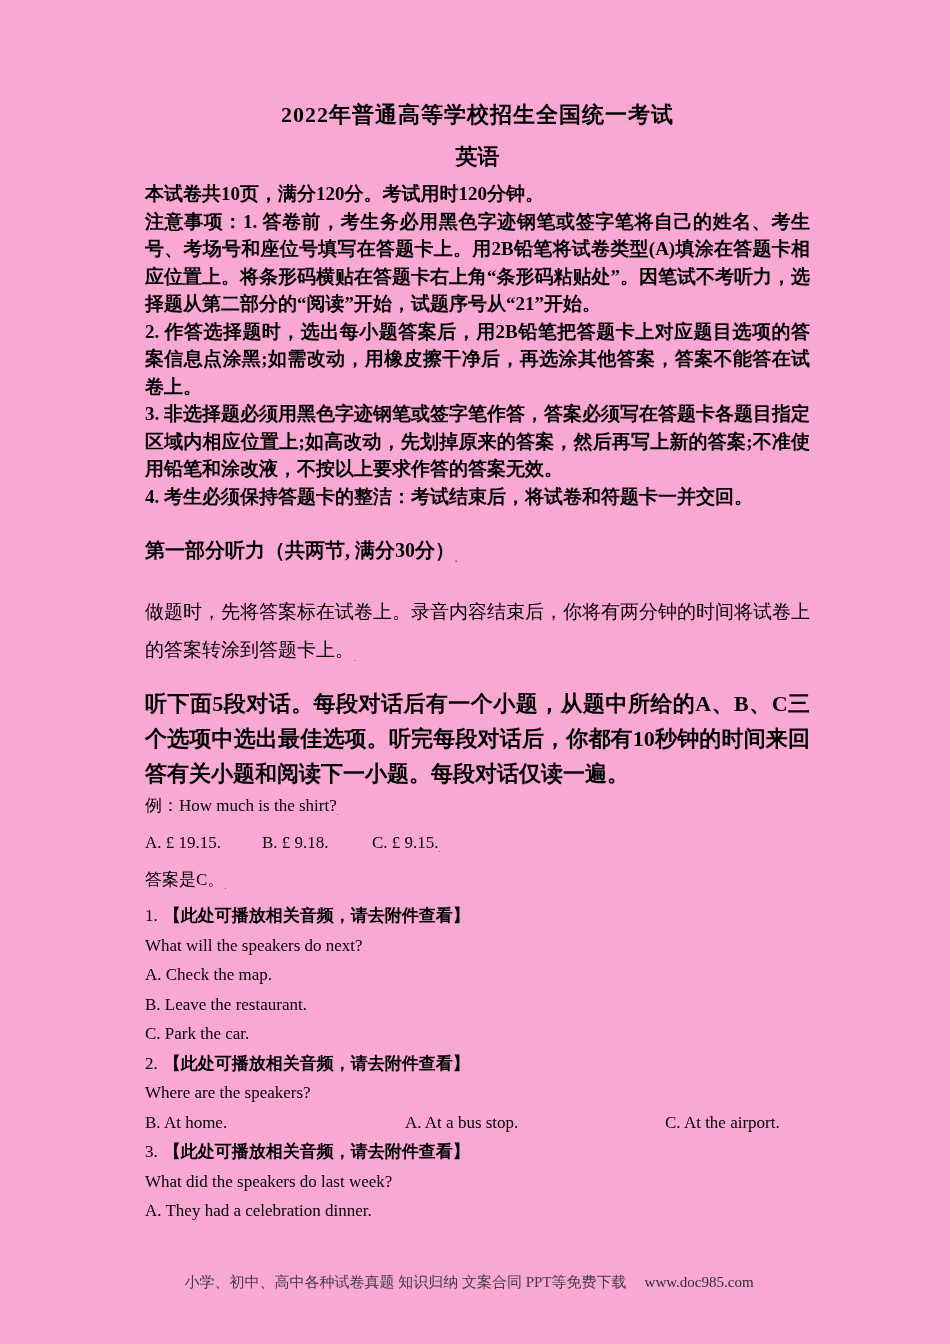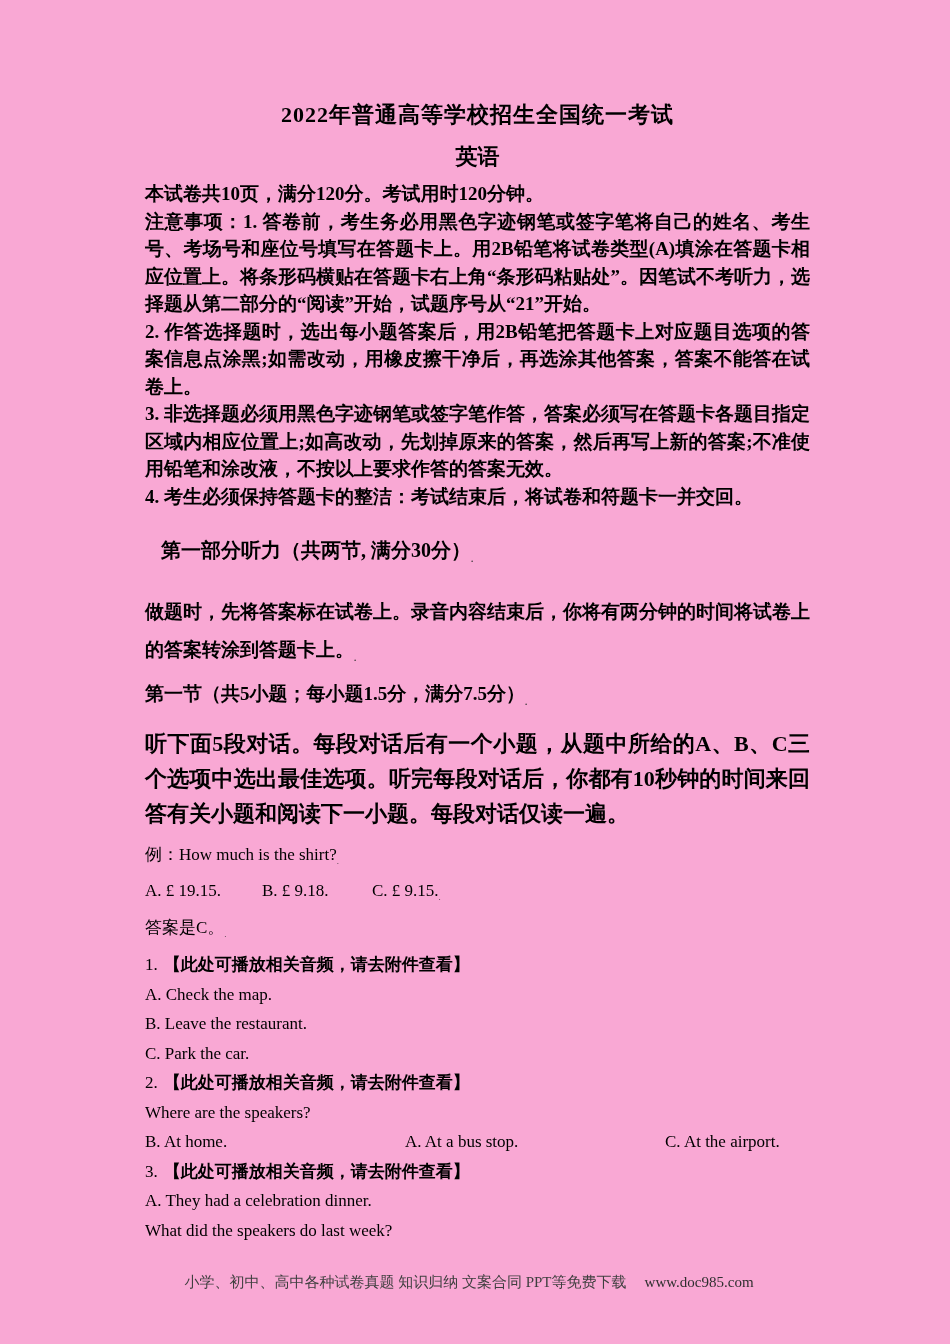--- a/index.html
+++ b/index.html
@@ -38,44 +38,42 @@
     line-height: 27.5px;
     font-weight: 700;
     text-align: justify;
     text-justify: inter-ideograph;
   }
   .part-heading {
     font-size: 20px;
     font-weight: 700;
     margin-top: 26px;
     line-height: 28px;
-    margin-left: 16px;
   }
   .intro {
     font-size: 19px;
-    font-weight: 700;
+    font-weight: 400;
     line-height: 38px;
     margin-top: 2px;
     text-align: justify;
   }
   .sec-heading {
     font-size: 19px;
     font-weight: 700;
     line-height: 30px;
     margin-top: 2px;
   }
   .directions {
     font-size: 22px;
     font-weight: 700;
     line-height: 35px;
     margin-top: 9px;
     text-align: justify;
   }
   .qblock {
-    margin-top: 9px;
   }
   .qblock p {
     font-size: 17px;
     line-height: 29.5px;
   }
   .qnum { margin-right: 6px; }
   .audio-note { font-weight: 700; text-align: right; }
   .opts-inline .opt-a { display: inline-block; width: 117px; }
   .opts-inline .opt-b { display: inline-block; width: 110px; }
   .opts-row {
@@ -110,48 +108,48 @@
   <p class="notice">本试卷共10页，满分120分。考试用时120分钟。</p>
   <p class="notice">注意事项：1. 答卷前，考生务必用黑色字迹钢笔或签字笔将自己的姓名、考生号、考场号和座位号填写在答题卡上。用2B铅笔将试卷类型(A)填涂在答题卡相应位置上。将条形码横贴在答题卡右上角“条形码粘贴处”。因笔试不考听力，选择题从第二部分的“阅读”开始，试题序号从“21”开始。</p>
   <p class="notice">2. 作答选择题时，选出每小题答案后，用2B铅笔把答题卡上对应题目选项的答案信息点涂黑;如需改动，用橡皮擦干净后，再选涂其他答案，答案不能答在试卷上。</p>
   <p class="notice">3. 非选择题必须用黑色字迹钢笔或签字笔作答，答案必须写在答题卡各题目指定区域内相应位置上;如高改动，先划掉原来的答案，然后再写上新的答案;不准使用铅笔和涂改液，不按以上要求作答的答案无效。</p>
   <p class="notice">4. 考生必须保持答题卡的整洁：考试结束后，将试卷和符题卡一并交回。</p>
 
   <h3 class="part-heading"><span>第一部分听力（共两节, 满分30分）</span><span class="cmark">.</span></h3>
 
   <p class="intro"><span>做题时，先将答案标在试卷上。录音内容结束后，你将有两分钟的时间将试卷上的答案转涂到答题卡上。</span><span class="cmark">.</span></p>
 
-  <p class="sec-heading"><span>第一节（共5小题；每小题1.5分，满分7.5分）</span><span class="cmark">.</span></p>
 
   <p class="directions">听下面5段对话。每段对话后有一个小题，从题中所给的A、B、C三个选项中选出最佳选项。听完每段对话后，你都有10秒钟的时间来回答有关小题和阅读下一小题。每段对话仅读一遍。</p>
 
   <div class="qblock">
 
     <p><span>例：How much is the shirt?</span><span class="cmark">.</span></p>
     <p class="opts-inline">
       <span class="opt-a">A.  £ 19.15.</span><span class="opt-b">B.  £ 9.18.</span><span>C.  £ 9.15.</span><span class="cmark">.</span>
     </p>
     <p><span>答案是C。</span><span class="cmark">.</span></p>
 
     <p><span class="qnum">1.</span><span class="audio-note">【此处可播放相关音频，请去附件查看】</span></p>
+    <p>What will the speakers do next?</p>
     <p>A. Check the map.</p>
     <p>B. Leave the restaurant.</p>
     <p>C. Park the car.</p>
 
     <p><span class="qnum">2.</span><span class="audio-note">【此处可播放相关音频，请去附件查看】</span></p>
     <p>Where are the speakers?</p>
     <p class="opts-row">
       <span>B. At home.</span>
       <span>A. At a bus stop.</span>
       <span>C. At the airport.</span>
     </p>
 
     <p><span class="qnum">3.</span><span class="audio-note">【此处可播放相关音频，请去附件查看】</span></p>
+    <p>What did the speakers do last week?</p>
     <p>A. They had a celebration dinner.</p>
-    <p>What did the speakers do last week?</p>
 
   </div>
 
   <div class="footer">
     <span>小学、初中、高中各种试卷真题 知识归纳 文案合同 PPT等免费下载</span><span class="site">www.doc985.com</span>
   </div>
 
 </div>
 
 </body></html>

